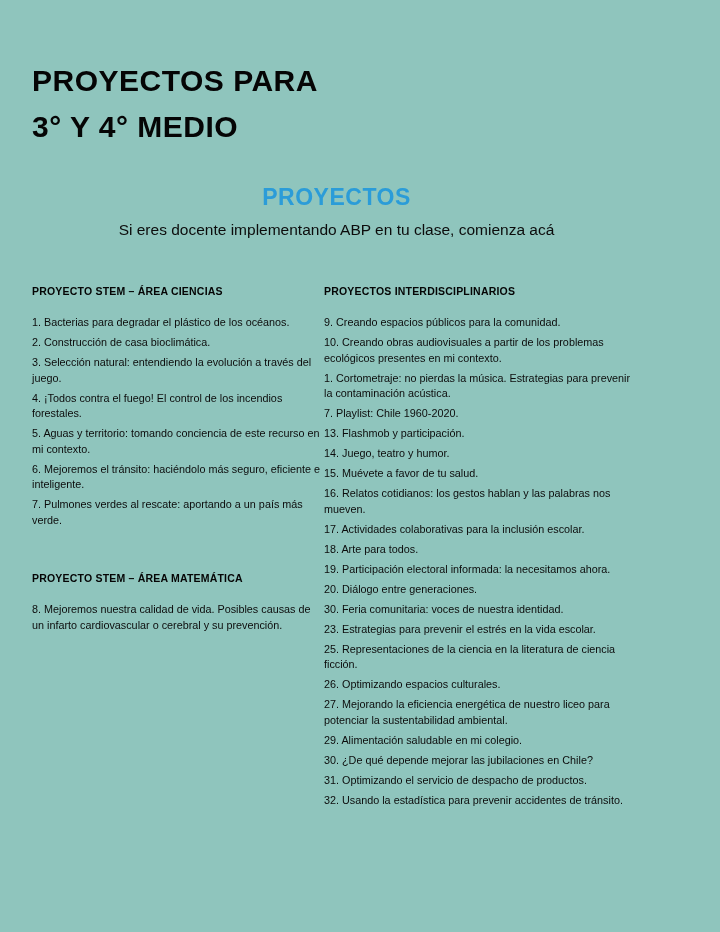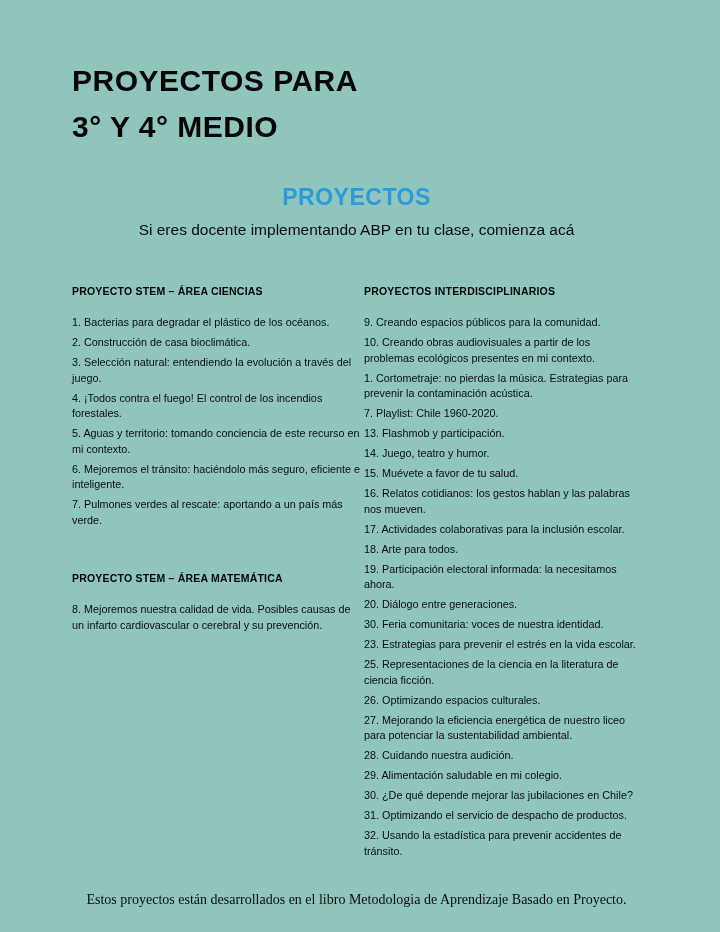--- a/index.html
+++ b/index.html
@@ -13,21 +13,21 @@
     background: var(--background, #8fc5bd);
     font-family: "Liberation Sans", sans-serif;
     color: var(--text, #111111);
     -webkit-font-smoothing: antialiased;
   }
   .page {
     position: relative;
     box-sizing: border-box;
     width: 696px;
     height: 932px;
-    padding: 58px 55px 0 72px;
+    padding: 58px 55px 0 32px;
   }
   .title {
     margin: 0 0 34px 0;
     font-size: 30px;
     line-height: 46px;
     font-weight: 700;
     letter-spacing: 0.5px;
     color: #050505;
   }
   .heading {
@@ -110,23 +110,21 @@
         <div class="list-item">16. Relatos cotidianos: los gestos hablan y las palabras nos mueven.</div>
         <div class="list-item">17. Actividades colaborativas para la inclusión escolar.</div>
         <div class="list-item">18. Arte para todos.</div>
         <div class="list-item">19. Participación electoral informada: la necesitamos ahora.</div>
         <div class="list-item">20. Diálogo entre generaciones.</div>
         <div class="list-item">30. Feria comunitaria: voces de nuestra identidad.</div>
         <div class="list-item">23. Estrategias para prevenir el estrés en la vida escolar.</div>
         <div class="list-item">25. Representaciones de la ciencia en la literatura de ciencia ficción.</div>
         <div class="list-item">26. Optimizando espacios culturales.</div>
         <div class="list-item">27. Mejorando la eficiencia energética de nuestro liceo para potenciar la sustentabilidad ambiental.</div>
-        <div class="list-item">28. Cuidando nuestra audición.</div>
         <div class="list-item">29. Alimentación saludable en mi colegio.</div>
         <div class="list-item">30. ¿De qué depende mejorar las jubilaciones en Chile?</div>
         <div class="list-item">31. Optimizando el servicio de despacho de productos.</div>
         <div class="list-item">32. Usando la estadística para prevenir accidentes de tránsito.</div>
       </div>
   </div>
 
-  <div class="footer">Estos proyectos están desarrollados en el libro Metodologia de Aprendizaje Basado en Proyecto.</div>
 
 </div>
 
 </body></html>

